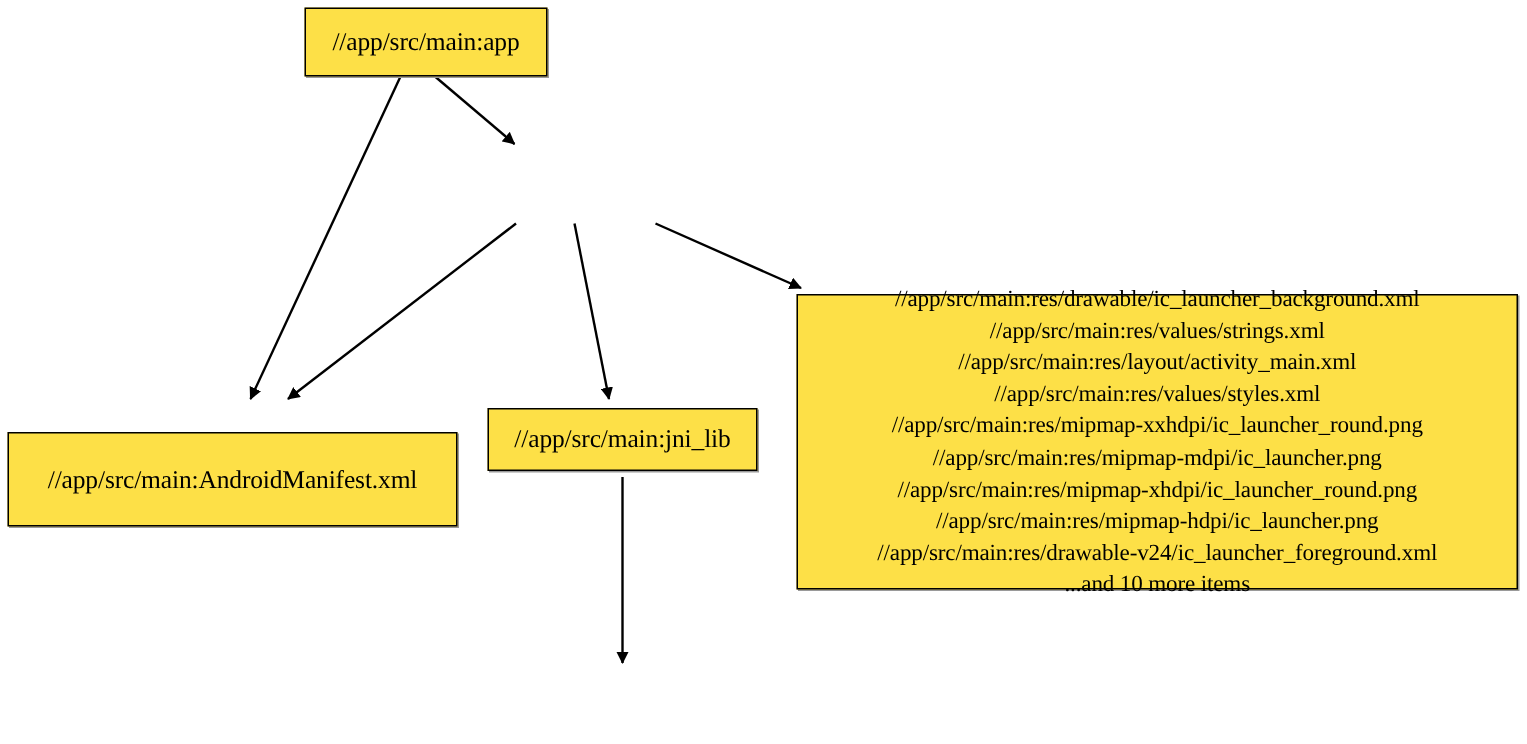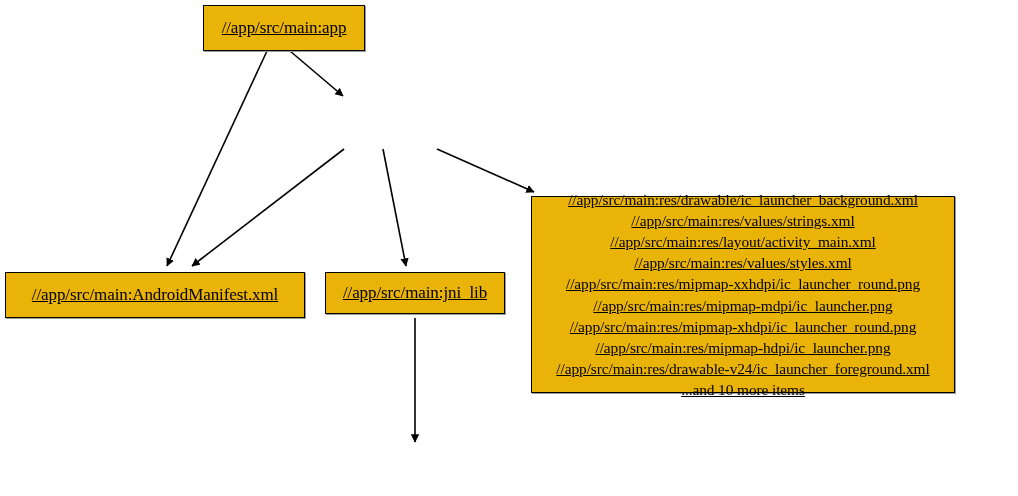--- a/index.html
+++ b/index.html
@@ -20,30 +20,29 @@
     position: absolute;
     left: 0;
     top: 0;
     width: 1018px;
     height: 496px;
     pointer-events: none;
   }
   .node {
     position: absolute;
     box-sizing: border-box;
-    background: #eab308;
+    background: #fde047;
     border: 1px solid #000000;
     box-shadow: 1px 1px 0 0 #9a9a9a;
     display: flex;
     align-items: center;
     justify-content: center;
     text-align: center;
     color: #000000;
     z-index: 2;
-    text-decoration: underline;
   }
   .node-label {
     display: block;
     white-space: pre;
     line-height: 1.38;
     letter-spacing: -0.1px;
   }
   .single {
     font-size: 17px;
   }
@@ -89,29 +88,29 @@
     <g>
       <path d="M 415,318 L 415,442" stroke="#000000" stroke-width="1.6" fill="none" marker-end="url(#arrow)"></path>
     </g>
   </svg>
 
   <div class="node single" style="left:203px; top:5px; width:162px; height:46px;">
     <span class="node-label">//app/src/main:app</span>
   </div>
 
 
-  <div class="node single" style="left:5px; top:272px; width:300px; height:46px;">
+  <div class="node single" style="left:5px; top:288px; width:300px; height:63px;">
     <span class="node-label">//app/src/main:AndroidManifest.xml</span>
   </div>
 
   <div class="node single" style="left:325px; top:272px; width:180px; height:42px;align-items:center;">
     <span class="node-label">//app/src/main:jni_lib</span>
   </div>
 
-  <div class="node multi" style="left:531px; top:196px; width:424px; height:197px;">
+  <div class="node multi" style="left:531px; top:196px; width:481px; height:197px;">
     <span class="node-label">//app/src/main:res/drawable/ic_launcher_background.xml
 //app/src/main:res/values/strings.xml
 //app/src/main:res/layout/activity_main.xml
 //app/src/main:res/values/styles.xml
 //app/src/main:res/mipmap-xxhdpi/ic_launcher_round.png
 //app/src/main:res/mipmap-mdpi/ic_launcher.png
 //app/src/main:res/mipmap-xhdpi/ic_launcher_round.png
 //app/src/main:res/mipmap-hdpi/ic_launcher.png
 //app/src/main:res/drawable-v24/ic_launcher_foreground.xml
 ...and 10 more items</span>

